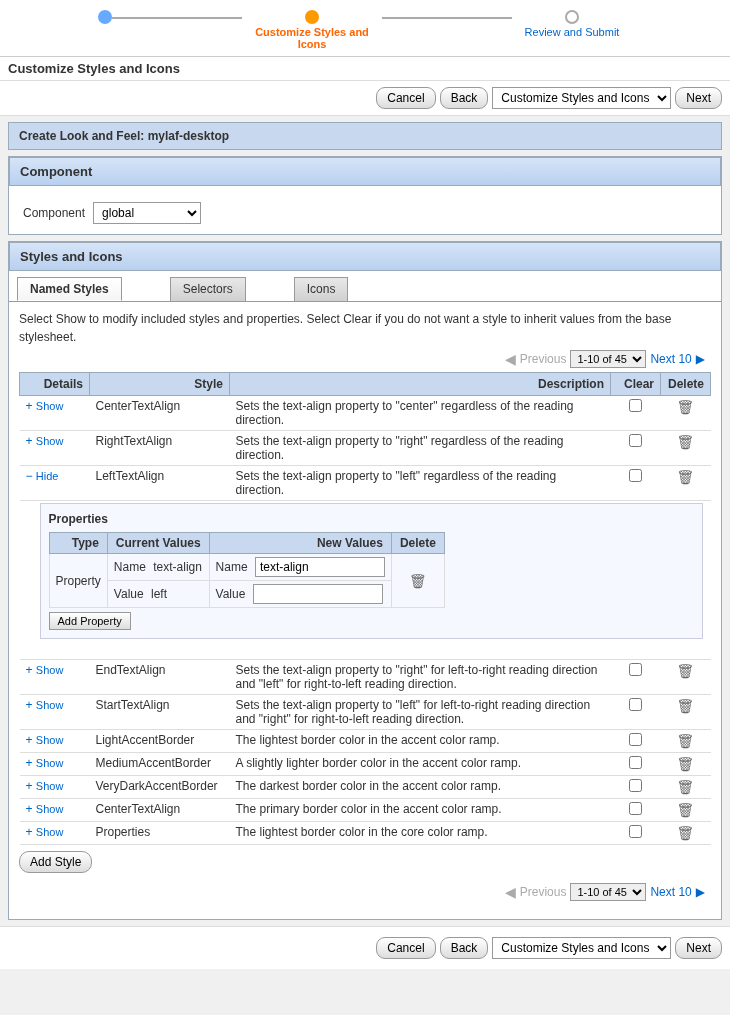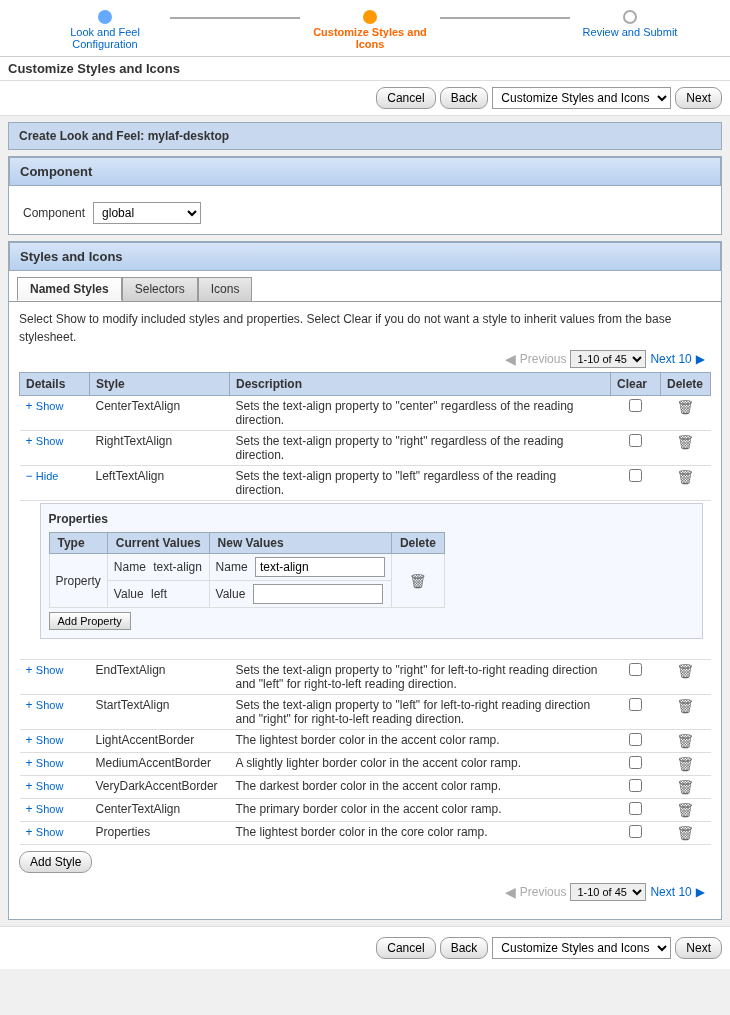--- a/index.html
+++ b/index.html
@@ -24,21 +24,21 @@
     .tab.active { background: linear-gradient(to bottom, #fff, #f5f5f5); font-weight: bold; border-bottom: 1px solid #fff; }
     
     
     .pagination { display: flex; align-items: center; justify-content: flex-end; padding: 4px 6px; gap: 4px; font-size: 12px; }
     .pagination-btn { color: #06c; cursor: pointer; text-decoration: none; font-size: 12px; }
     .pagination-select { padding: 1px 2px; font-size: 11px; border: 1px solid #999; }
     .prev-icon { color: #aaa; font-size: 14px; }
     
     
     .style-table { width: 100%; border-collapse: collapse; font-size: 12px; }
-    .style-table th { background: #c8d8ef; padding: 4px 6px; text-align: left; border: 1px solid #9ab; font-weight: bold; }
+    .style-table th { background: #c8d8ef; padding: 4px 6px; text-align: right; border: 1px solid #9ab; font-weight: bold; }
     .style-table td { padding: 3px 6px; border-bottom: 1px solid #ddd; vertical-align: top; }
     
     .show-link { color: #06c; cursor: pointer; font-size: 11px; }
     .hide-link { color: #06c; cursor: pointer; font-size: 11px; }
     
     .checkbox-cell { text-align: center; }
     .trash-icon { cursor: pointer; color: #666; font-size: 14px; }
     
     
     .properties-container { background: #f5f8ff; border: 1px solid #ccd; margin: 2px 0 12px; padding: 8px; }
@@ -66,21 +66,20 @@
   </style>
 </head>
 <body>
 
 <div class="main-wrapper">
 
   <div style="background:#fff; padding: 10px 20px 6px; border-bottom: 1px solid #ccc;">
     <div class="steps-row">
       <div class="step-item">
         <div style="width:14px;height:14px;border-radius:50%;background:#6af;border:2px solid #6af;"></div>
-        <div style="font-size:11px;color:#06c;margin-top:2px;text-align:center;width:130px;">Look and Feel Configuration</div>
       </div>
       <div style="width:130px;height:2px;background:#aaa;margin-top:7px;margin-bottom:20px;"></div>
       <div class="step-item">
         <div style="width:14px;height:14px;border-radius:50%;background:#f90;border:2px solid #f90;"></div>
         <div style="font-size:11px;color:#f60;font-weight:bold;margin-top:2px;text-align:center;width:140px;">Customize Styles and Icons</div>
       </div>
       <div style="width:130px;height:2px;background:#aaa;margin-top:7px;margin-bottom:20px;"></div>
       <div class="step-item">
         <div style="width:14px;height:14px;border-radius:50%;background:#fff;border:2px solid #aaa;"></div>
         <div style="font-size:11px;color:#06c;margin-top:2px;text-align:center;width:120px;">Review and Submit</div>
@@ -110,21 +109,21 @@
           <option>global</option>
         </select>
       </div>
     </div>
   </div>
 
   <div class="section-container">
     <div class="section-header">Styles and Icons</div>
     <div style="background:#fff; padding:0 0 6px;">
 
-      <div class="tabs-row" style="padding:6px 8px 0;">
+      <div class="tabs-row" style="padding:6px 8px 0;gap:48px;">
         <div class="tab active">Named Styles</div>
         <div class="tab">Selectors</div>
         <div class="tab">Icons</div>
       </div>
 
       <div style="border-top:1px solid #999;padding:8px 10px;">
         <div class="info-text">Select Show to modify included styles and properties. Select Clear if you do not want a style to inherit values from the base stylesheet.</div>
 
         
         <div class="pagination">

